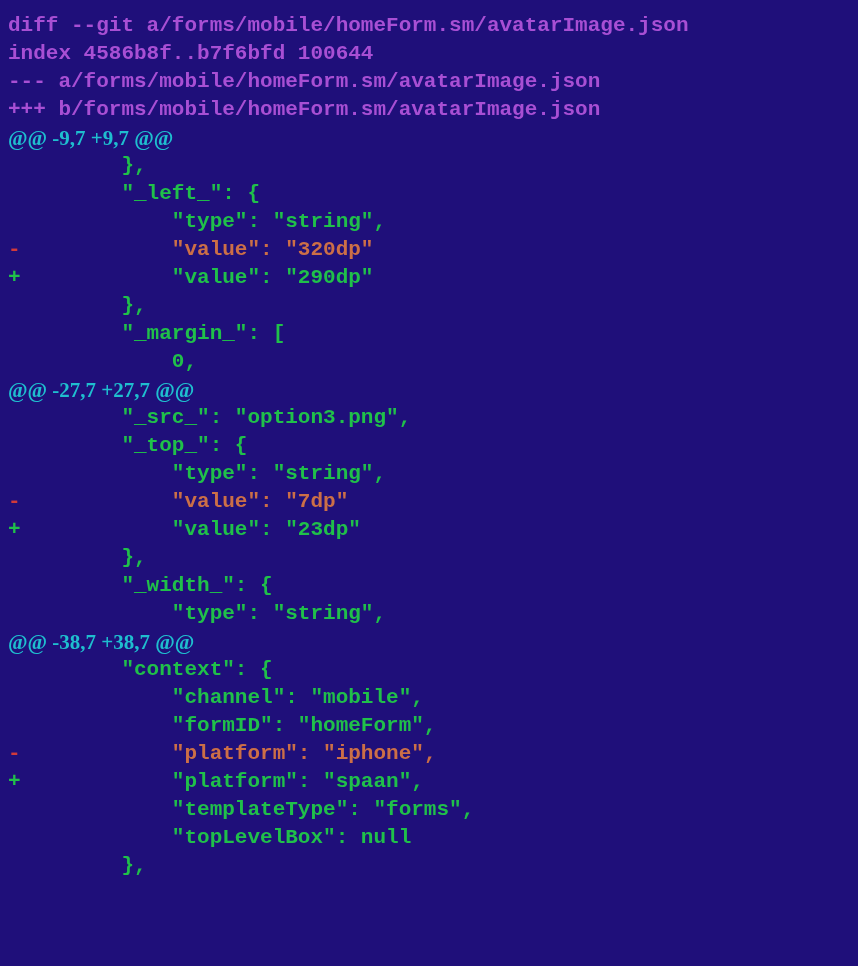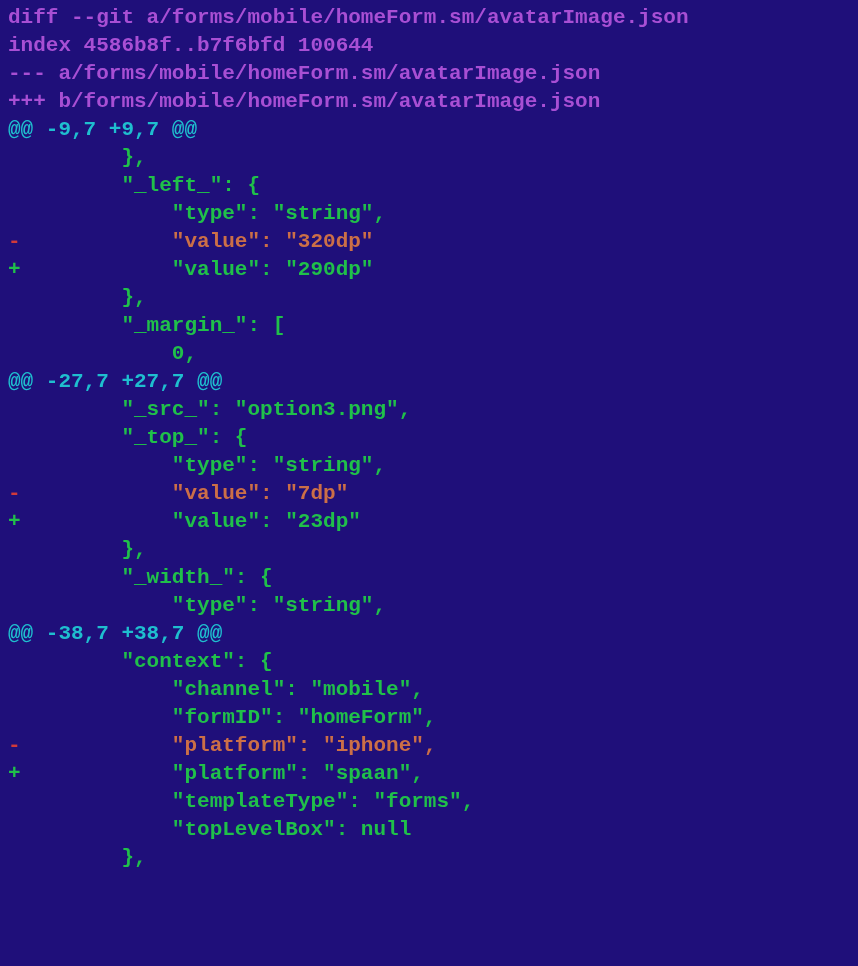--- a/index.html
+++ b/index.html
@@ -5,30 +5,30 @@
   html, body {
     margin: 0;
     padding: 0;
     width: 858px;
     height: 966px;
     background: #1f0f7a;
     overflow: hidden;
   }
   pre.diff {
     margin: 0;
-    padding: 4px 8px 8px 8px;
+    padding: 12px 8px 8px 8px;
     font-family: Menlo, Monaco, Consolas, "Liberation Mono", monospace;
     font-size: 21px;
     line-height: 28px;
     font-weight: bold;
     white-space: pre;
     letter-spacing: 0px;
   }
   .hdr   { color: #a84fd4; }          
-  .hunk  { color: #1fbecf; }          
+  .hunk  { color: #1fbecf; font-family: Liberation Serif, serif; }          
   .ctx   { color: #20c04a; }          
   .del   { }
   .del .sign { color: #d13a3a; }      
   .del .body { color: #cc6f47; }      
   .add   { color: #20c04a; }          
   .line { display: block; }
 </style>
 </head>
 <body>
 

